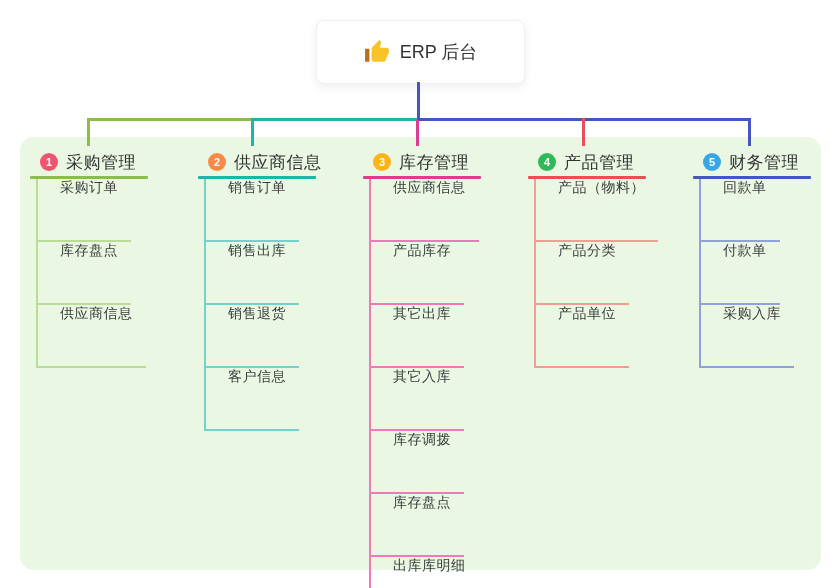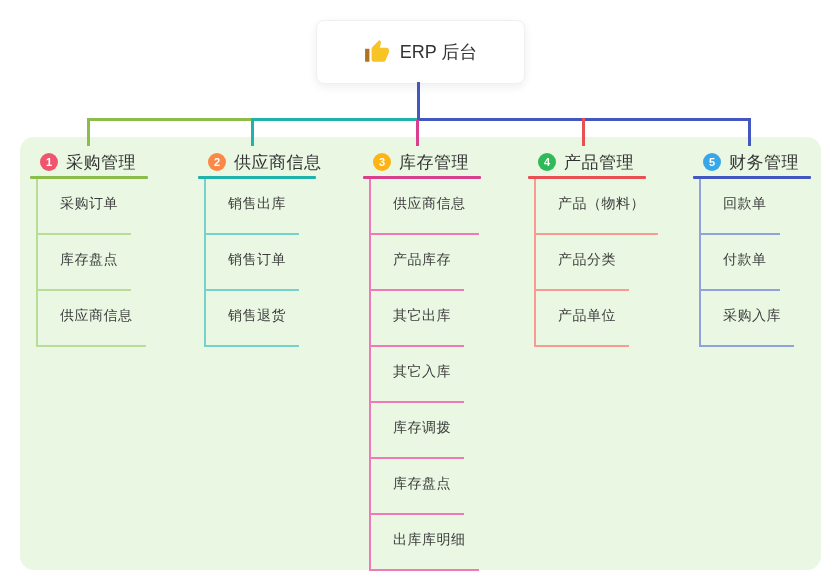--- a/index.html
+++ b/index.html
@@ -22,22 +22,22 @@
 
   
   .branch{position:absolute;top:148px;}
   .b0{left:30px;} .b1{left:198px;} .b2{left:363px;} .b3{left:528px;} .b4{left:693px;}
   .branch-title{height:28px;display:flex;align-items:center;gap:8px;padding-left:10px;cursor:pointer;}
   .badge{width:18px;height:18px;border-radius:50%;background:var(--badge);color:#fff;
     font-size:11px;font-weight:bold;display:flex;align-items:center;justify-content:center;flex:0 0 18px;}
   .branch-label{font-size:17px;color:#333;letter-spacing:0.5px;white-space:nowrap;}
   .branch-underline{width:118px;height:3px;background:var(--main);border-radius:1px;}
   .children{margin-left:6px;border-left:2px solid var(--light);}
-  .child{height:54px;display:flex;align-items:center;width:fit-content;box-sizing:content-box;
-    padding:0 13px 0 22px;border-bottom:2px solid var(--light);cursor:pointer;}
+  .child{height:54px;display:flex;align-items:flex-start;width:fit-content;box-sizing:content-box;
+    padding:0 13px 7px 22px;border-bottom:2px solid var(--light);cursor:pointer;}
   .child span{font-size:14px;color:#3c3c3c;letter-spacing:0.5px;white-space:nowrap;padding-bottom:5px;}
 </style>
 </head>
 <body>
 
 <div class="stage">
 
   <div class="panel" style="background: rgb(233, 247, 227);"></div>
 
   <div class="root-card">
@@ -78,27 +78,30 @@
   </div>
 
   <div class="branch b1" style="--main: #1fb3ab; --light: #74d2ca; --badge: #fa8948;">
     <div class="branch-title">
       <span class="badge">2</span>
       <span class="branch-label">供应商信息</span>
     </div>
     <div class="branch-underline"></div>
     <div class="children">
       <div class="child">
+          <span>销售订单</span>
+        </div>
+      <div class="child">
           <span>销售出库</span>
         </div>
       <div class="child">
-          <span>销售订单</span>
+          <span>销售退货</span>
         </div>
       <div class="child">
-          <span>销售退货</span>
+          <span>客户信息</span>
         </div>
     </div>
   </div>
 
   <div class="branch b2" style="--main: #d8408f; --light: #f07ab8; --badge: #fdb417;">
     <div class="branch-title">
       <span class="badge">3</span>
       <span class="branch-label">库存管理</span>
     </div>
     <div class="branch-underline"></div>

